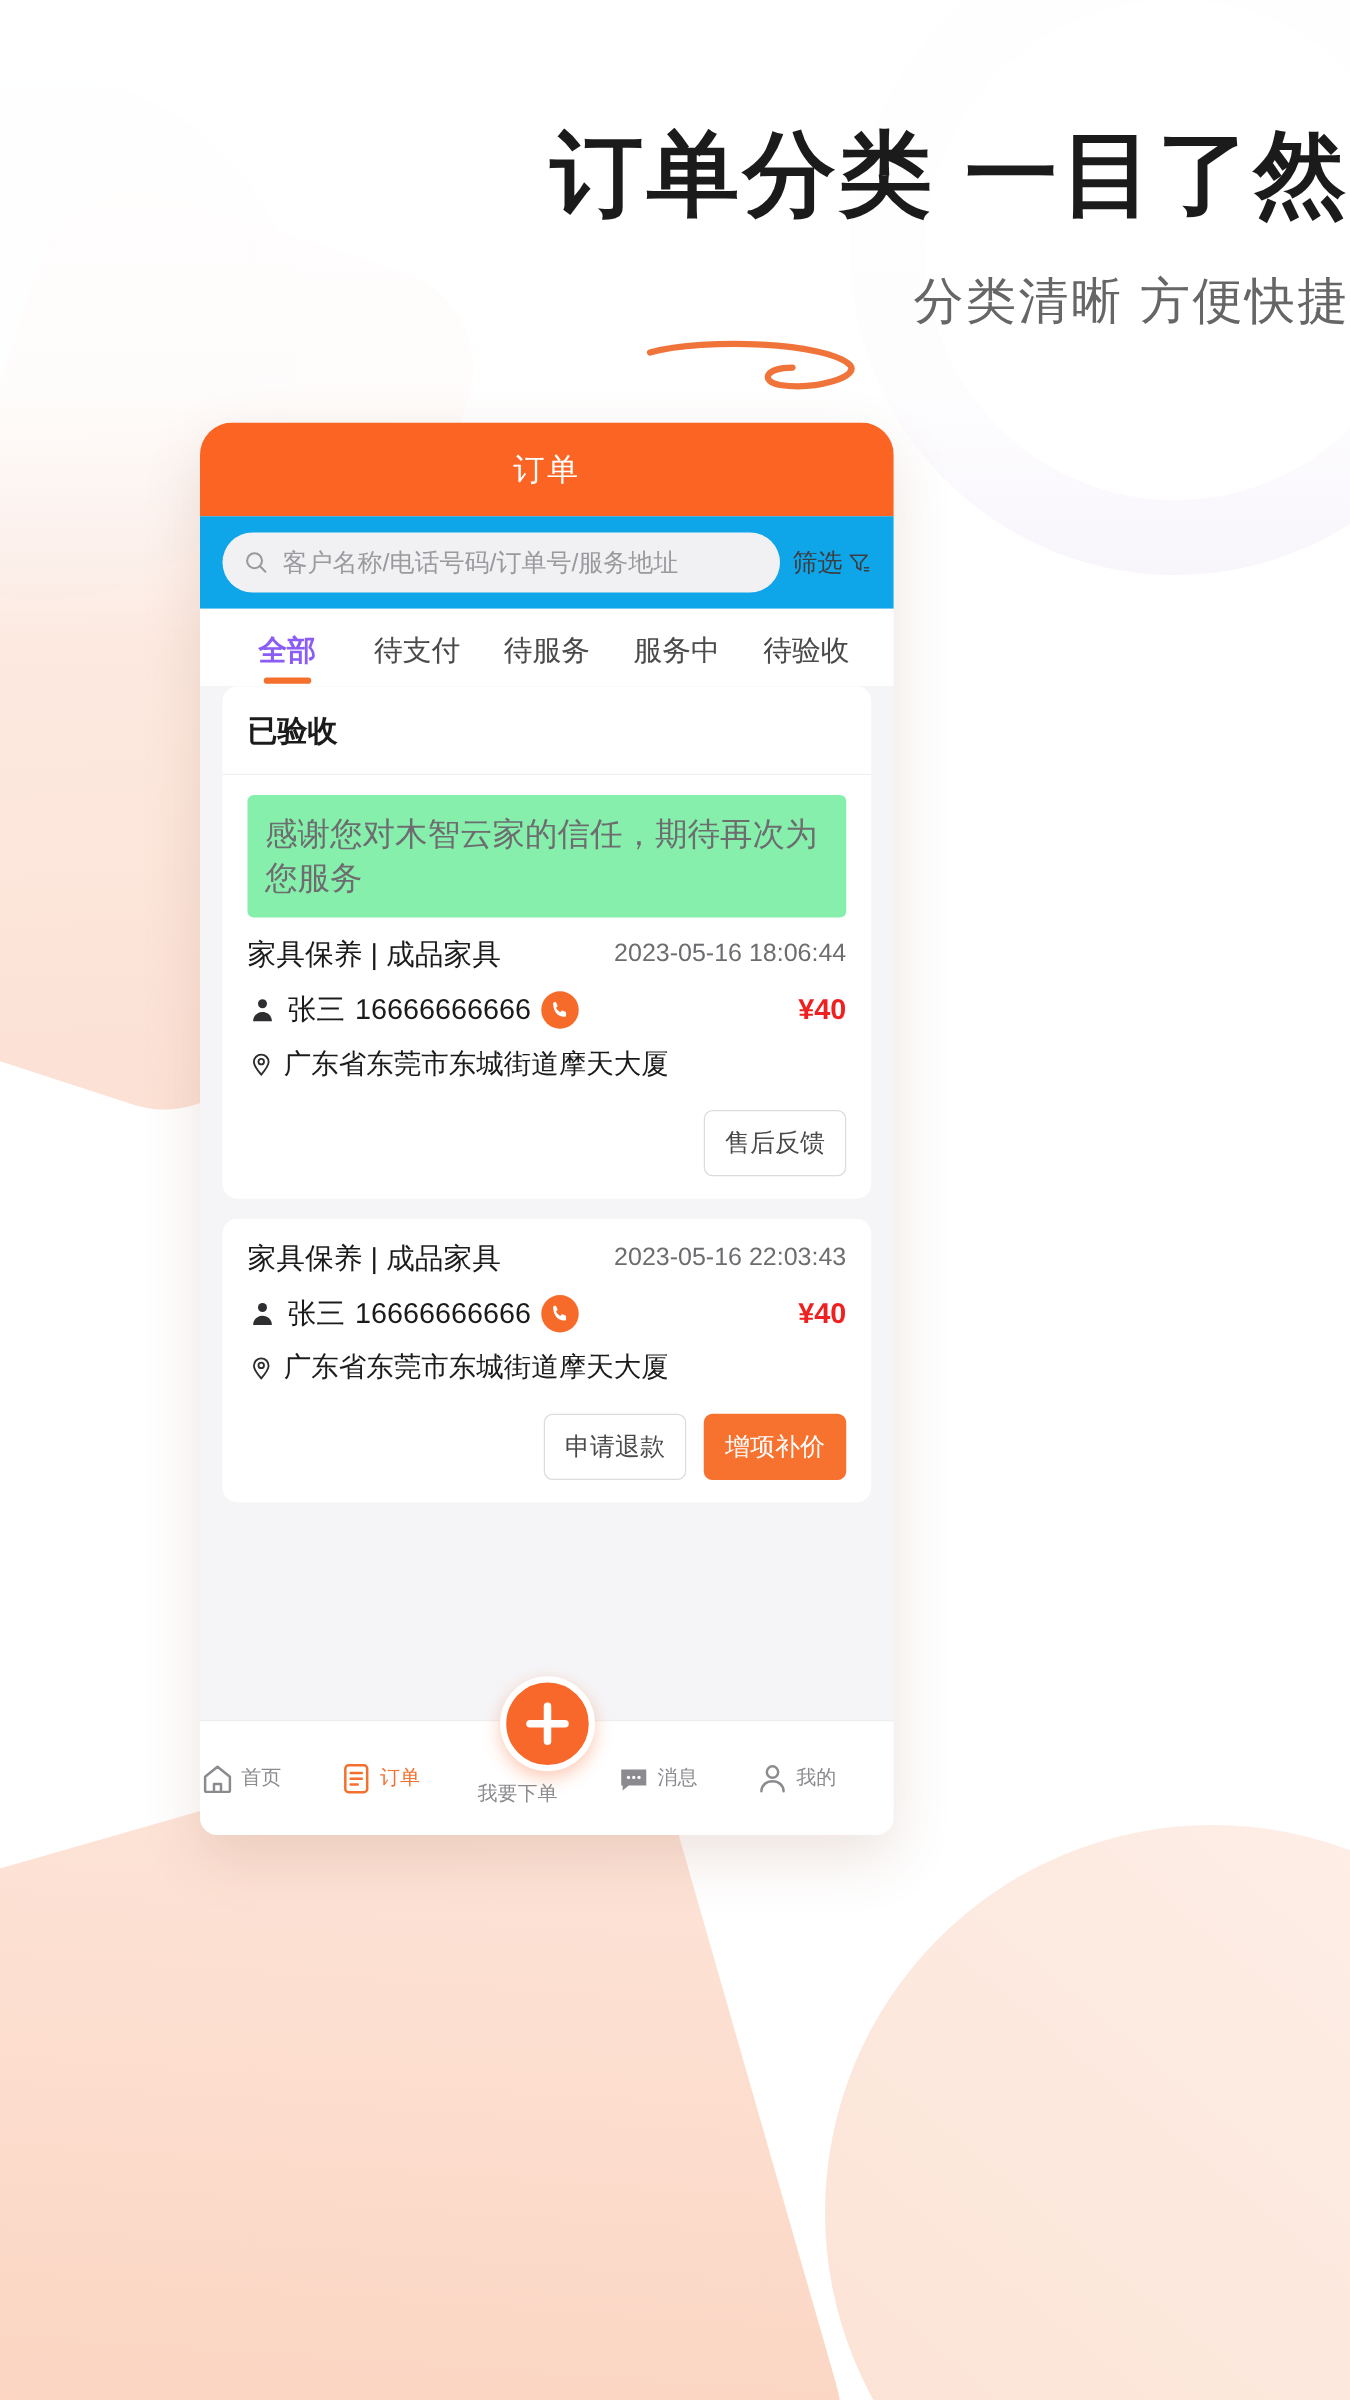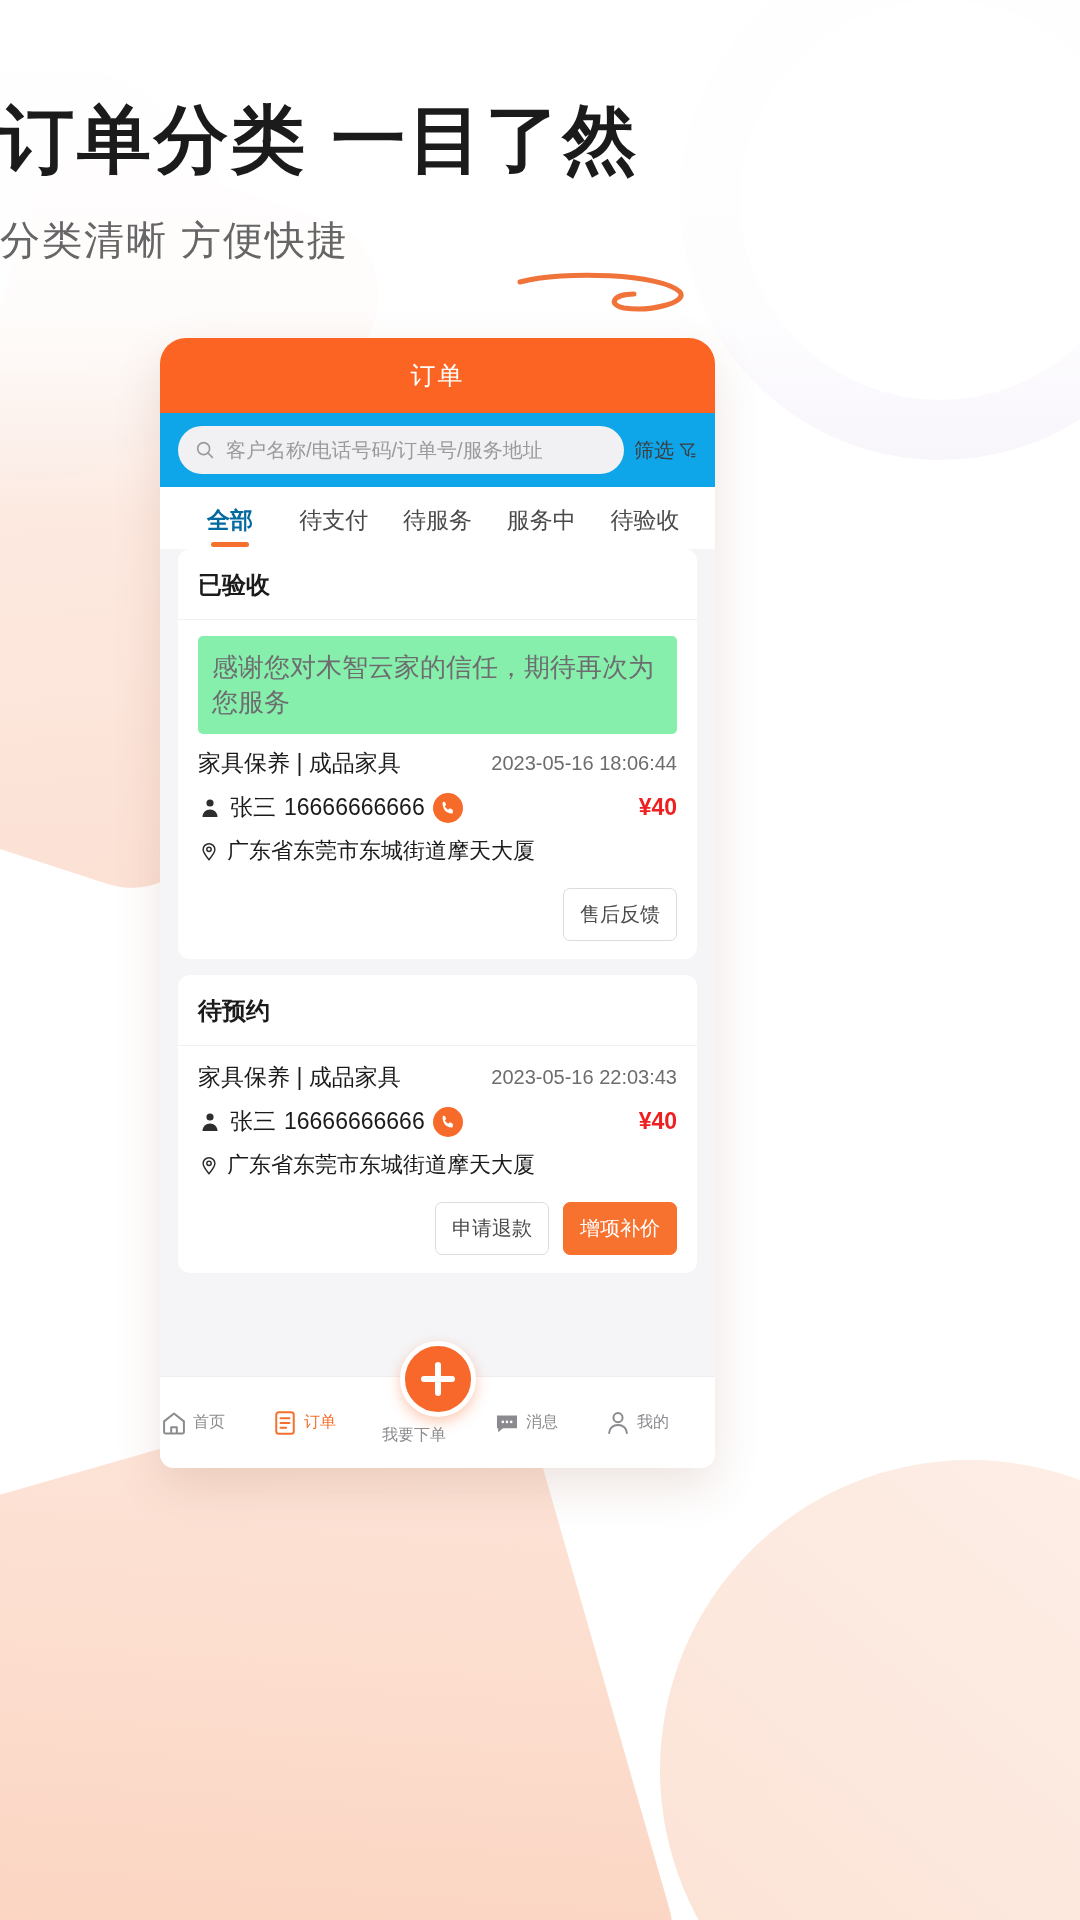--- a/index.html
+++ b/index.html
@@ -42,21 +42,21 @@
     width: 620px; height: 620px; border-radius: 50%;
     background: linear-gradient(220deg, #fdeae0 0%, #fad4c0 100%);
     opacity: .7;
   }
   .bg-white-fade {
     position: absolute; left: 0; right: 0; top: 0; height: 520px;
     background: linear-gradient(180deg, rgba(255,255,255,.96) 0%, rgba(255,255,255,.86) 60%, rgba(255,255,255,0) 100%);
   }
 
   
-  .hero { position: relative; z-index: 3; text-align: left; padding-top: 96px; }
+  .hero { position: relative; z-index: 3; text-align: right; padding-top: 96px; }
   .hero-title {
     font-size: 74px; font-weight: 700; color: #1b1b1b;
     letter-spacing: 3px; line-height: 1.18;
   }
   .hero-sub {
     margin-top: 30px; font-size: 40px; color: #666; letter-spacing: 2px;
   }
   .hero-swoosh { position: relative; height: 60px; margin-top: 6px; }
   .hero-swoosh svg { position: absolute; left: 50%; transform: translateX(-28px); top: -6px; }
 
@@ -96,21 +96,21 @@
   }
 
   .tabs {
     background: #fff; display: flex; align-items: flex-end;
     padding: 0 18px; flex: 0 0 auto; height: 62px;
   }
   .tab {
     flex: 1; text-align: center; font-size: 23px; color: #4a4a4c;
     position: relative; padding-bottom: 13px;
   }
-  .tab.active { color: #0369a1; font-weight: 700; margin-top: 40px; }
+  .tab.active { color: #8b5cf6; font-weight: 700; margin-top: 40px; }
   .tab.active::after {
     content: ""; position: absolute; bottom: 2px; left: 50%;
     transform: translateX(-50%);
     width: 38px; height: 5px; border-radius: 3px; background: #f4702c;
   }
 
   .scroll-area { flex: 1 1 auto; overflow: hidden; background: #f5f5f7; }
 
   .chips { display: flex; gap: 14px; padding: 16px 18px 14px; }
   .chip {
@@ -272,21 +272,20 @@
           </span>
           <span>广东省东莞市东城街道摩天大厦</span>
         </div>
         <div class="actions">
           <div class="btn">售后反馈</div>
         </div>
       </div>
     </div>
 
     <div class="card">
-      <div class="card-head">待预约</div>
       <div class="card-body">
         <div class="row">
           <span class="svc">家具保养 | 成品家具</span>
           <span class="time">2023-05-16 22:03:43</span>
         </div>
         <div class="row">
           <span class="contact">
             <span class="icn">
               <svg width="24" height="24" viewBox="0 0 24 24">
                 <circle cx="12" cy="7" r="3.6" fill="#2e2e30"></circle>

